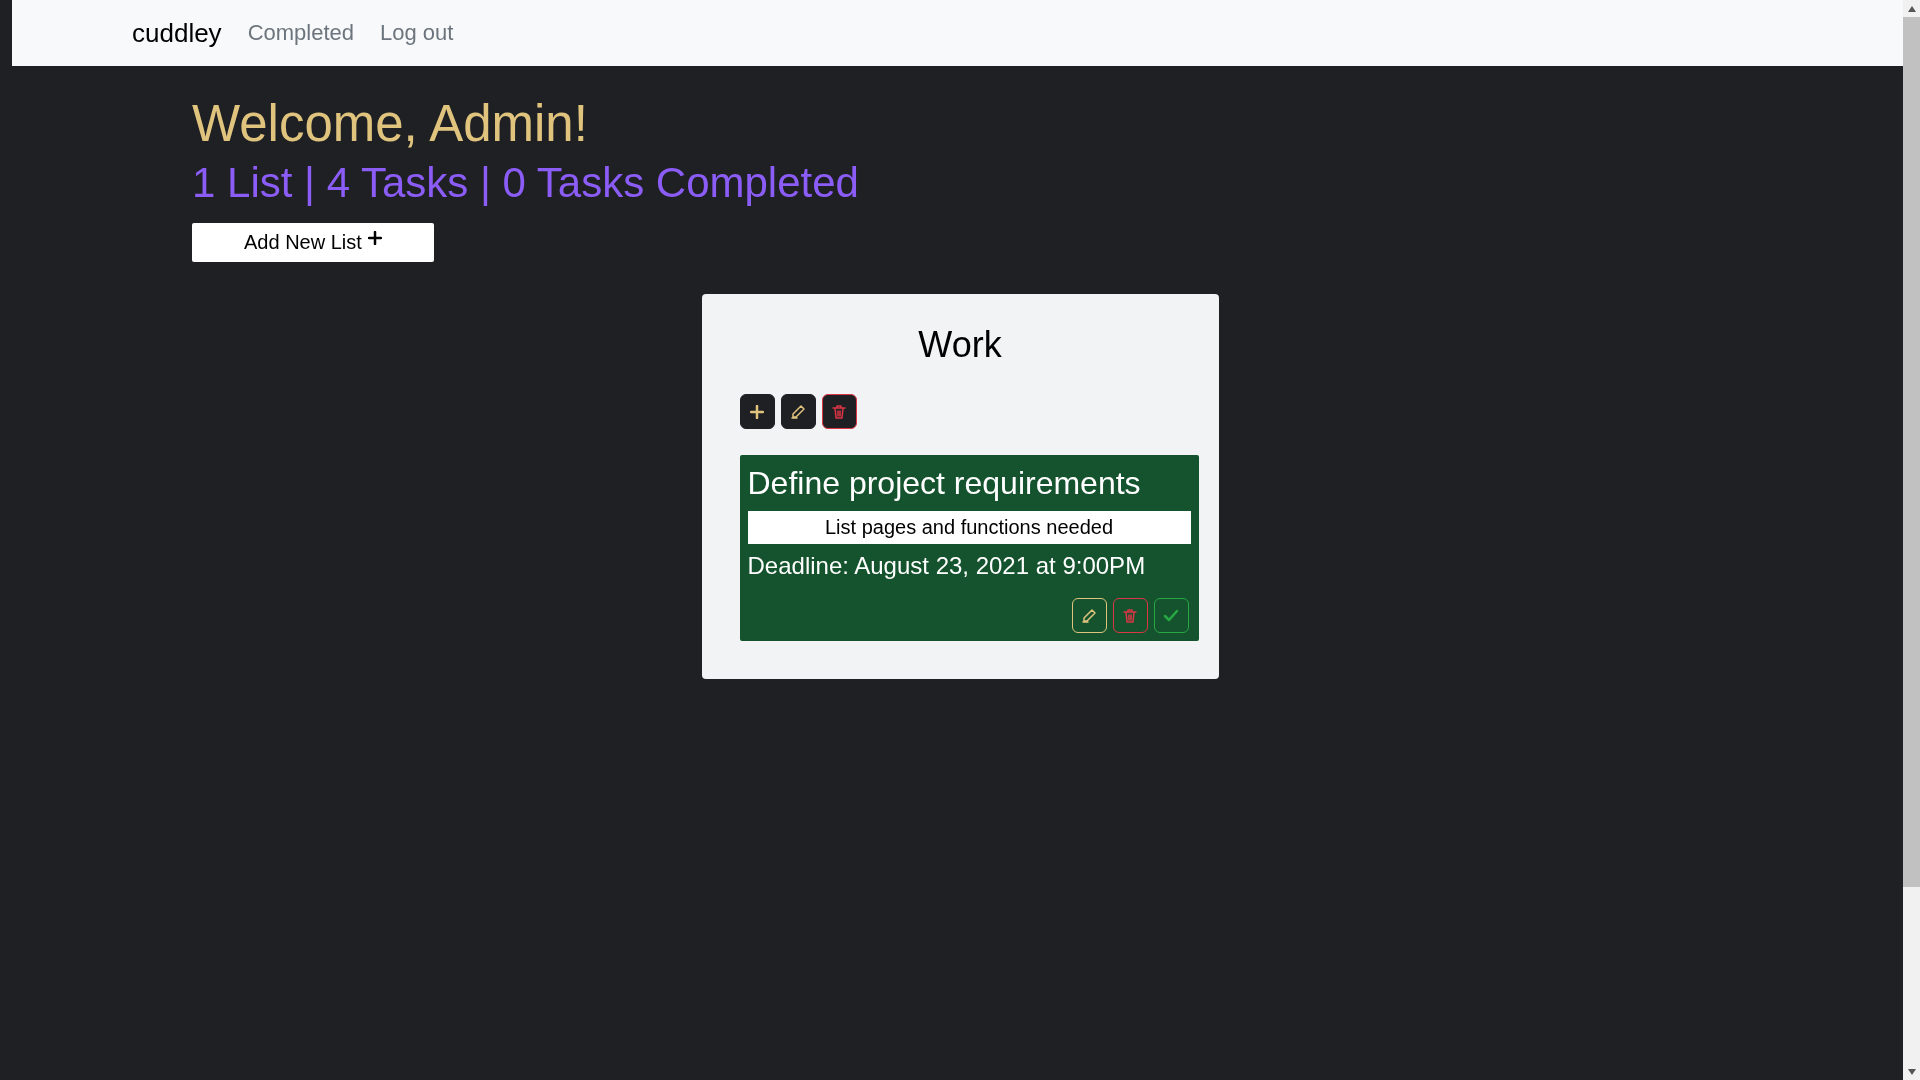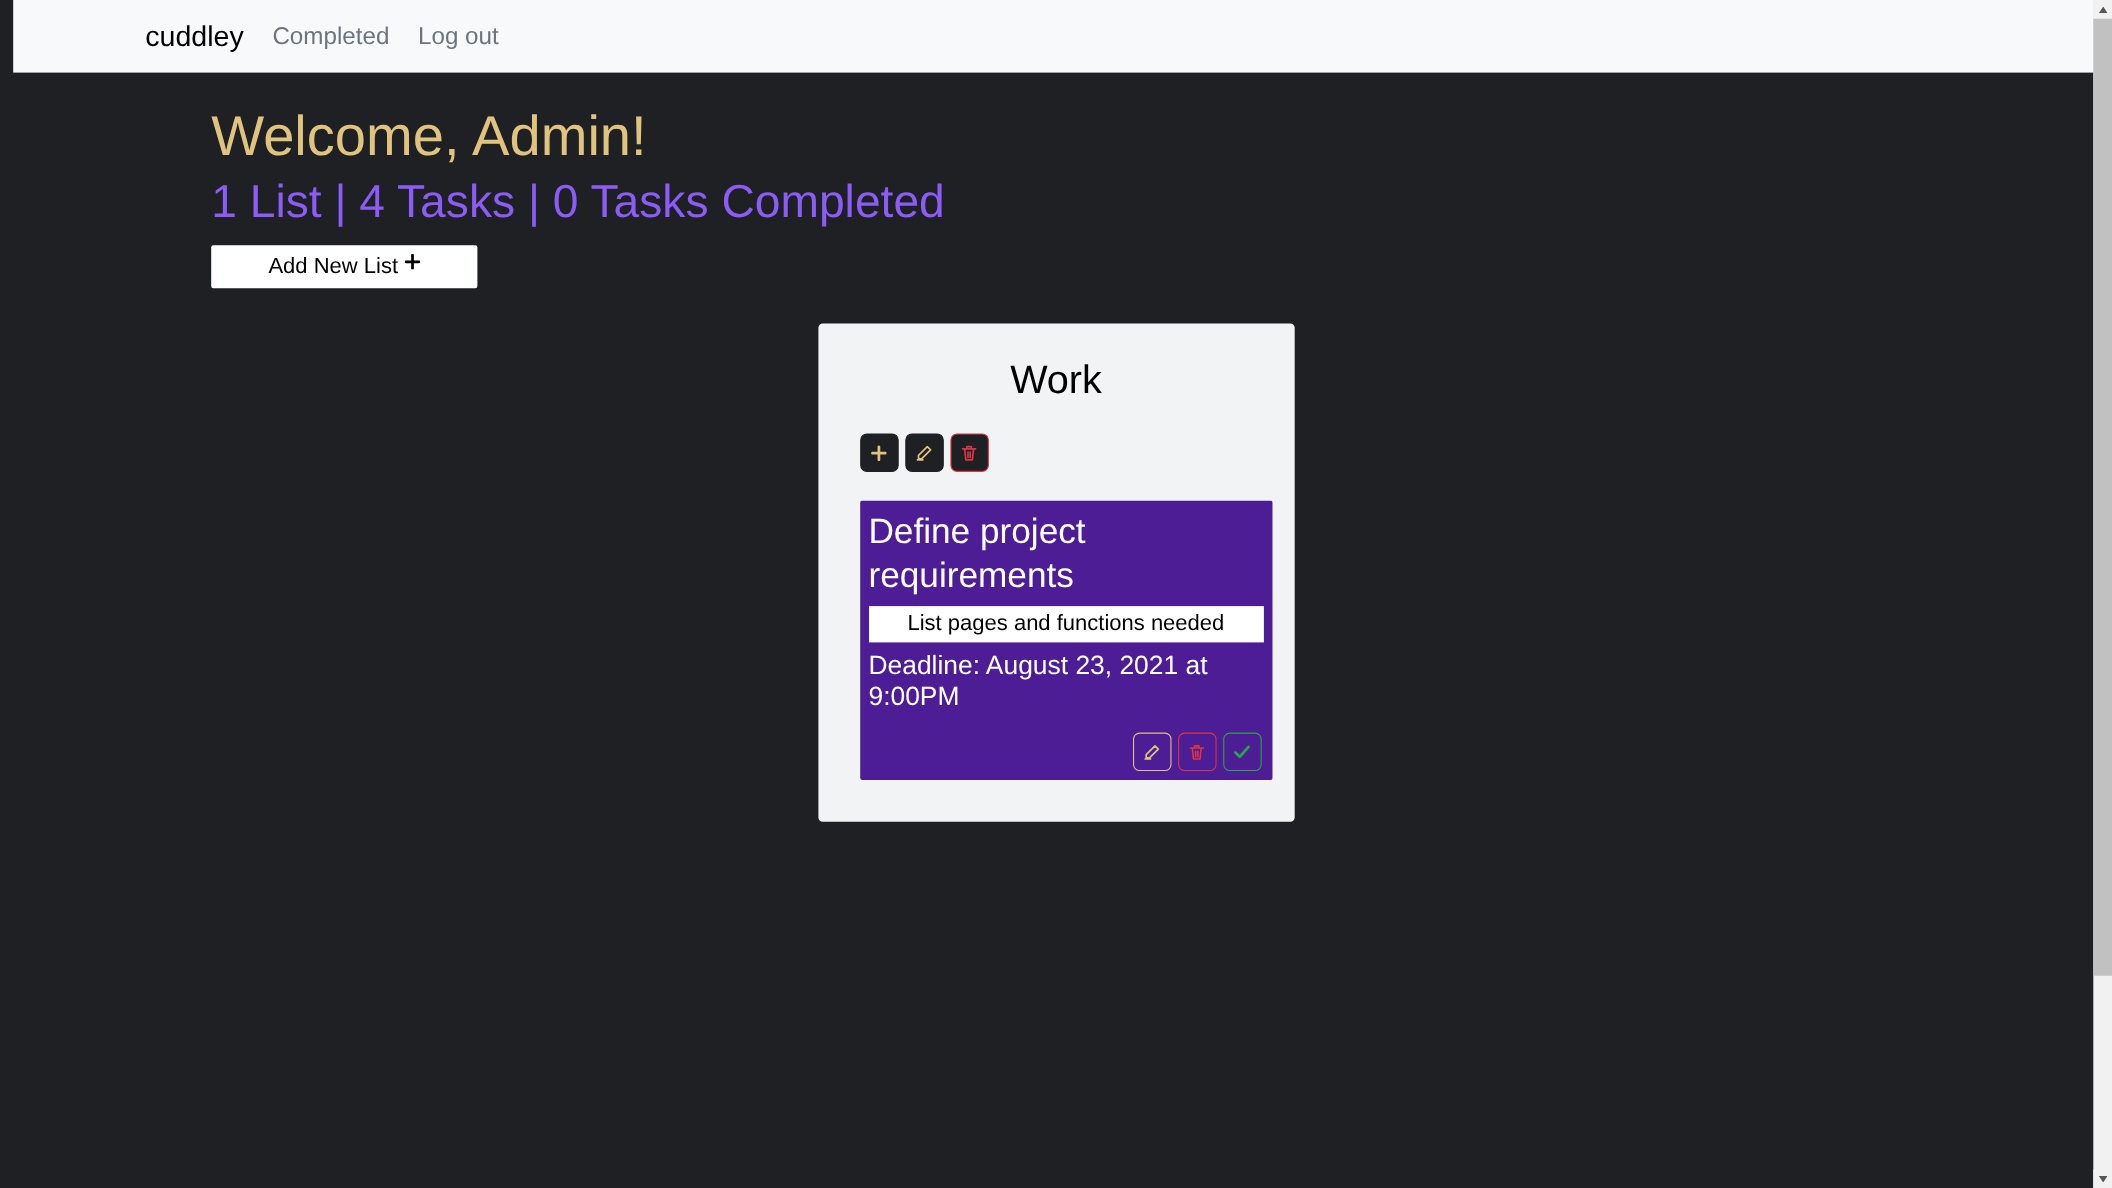--- a/index.html
+++ b/index.html
@@ -65,21 +65,21 @@
       font-size: 20px;
       cursor: pointer;
       display: inline-flex;
       align-items: flex-start;
       gap: 6px;
       border-radius: 2px;
     }
     
     .list-container {
       background: #f1f3f5;
-      width: 433px;
+      width: 517px;
       margin: 32px auto 0;
       padding: 30px 20px 20px;
       border-radius: 4px;
     }
     
     .list-title {
       font-size: 36px;
       color: #000;
       text-align: center;
       font-weight: 400;
@@ -134,21 +134,21 @@
       background: #c1c1c1;
     }
     
     .tasks-scroll::-webkit-scrollbar-button {
       background: #f1f1f1;
       height: 17px;
       display: block;
     }
     
     .task-card {
-      background: #4c1d95;
+      background: #14532d;
       padding: 8px 8px 8px 8px;
       margin-bottom: 18px;
       border-radius: 2px;
     }
     
     .task-title {
       color: #fff;
       font-size: 32px;
       font-weight: 400;
       line-height: 1.25;

